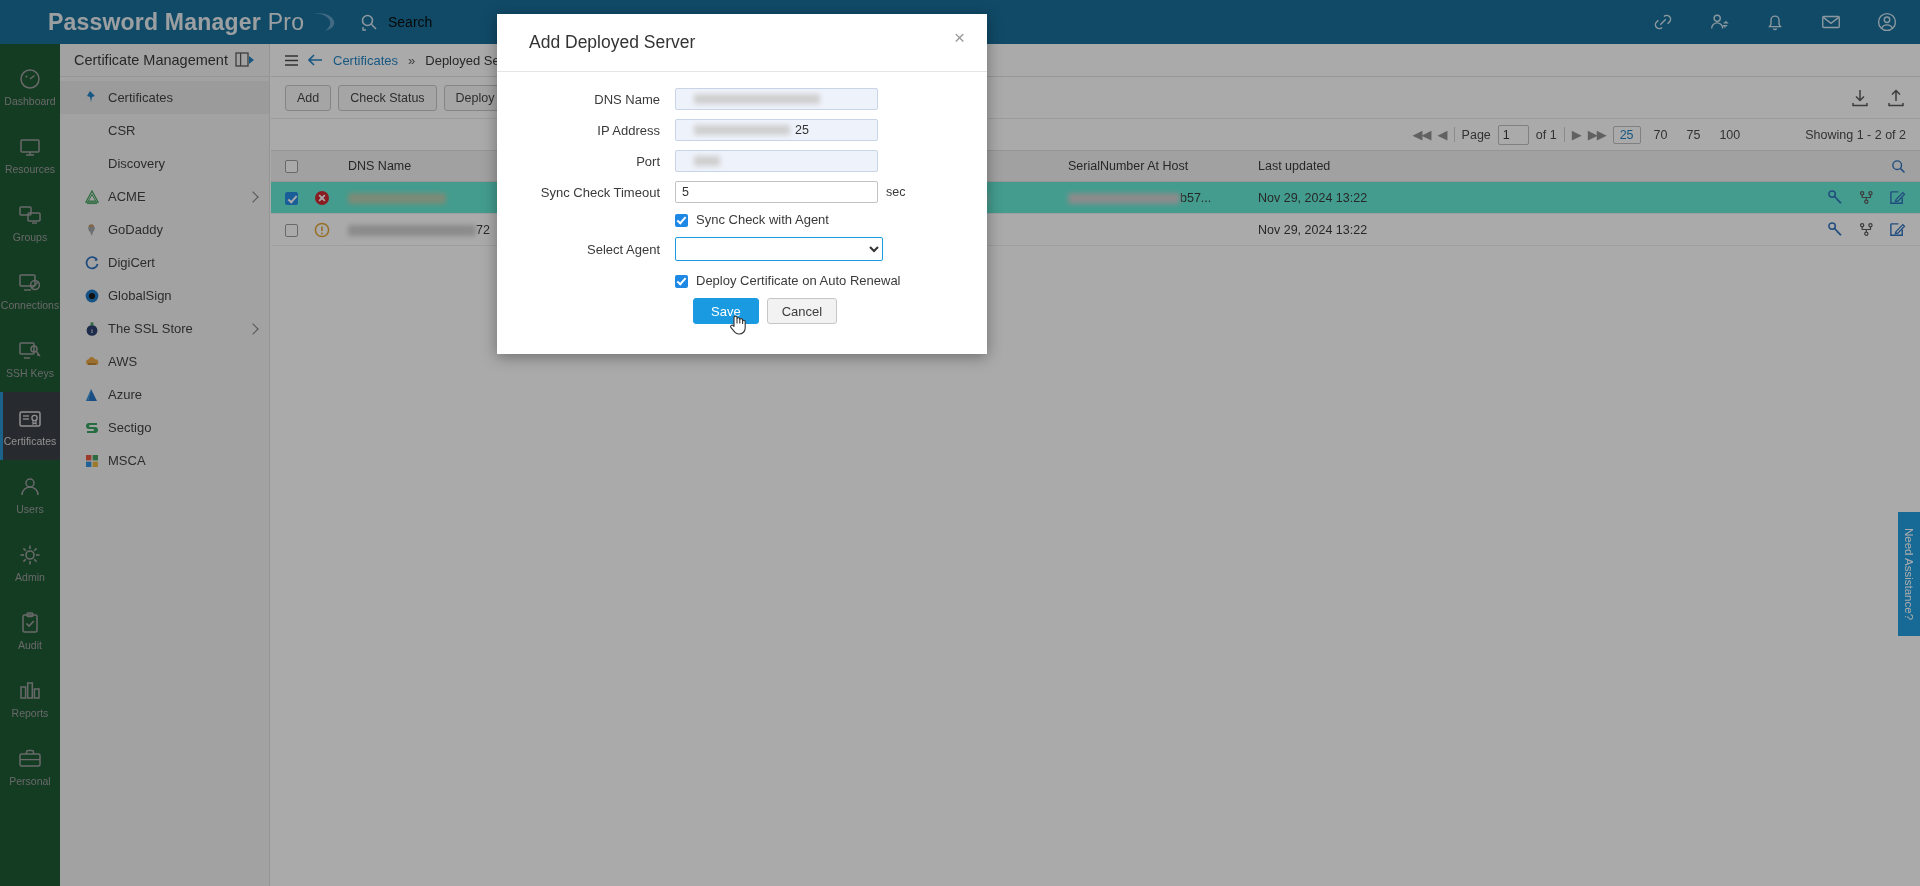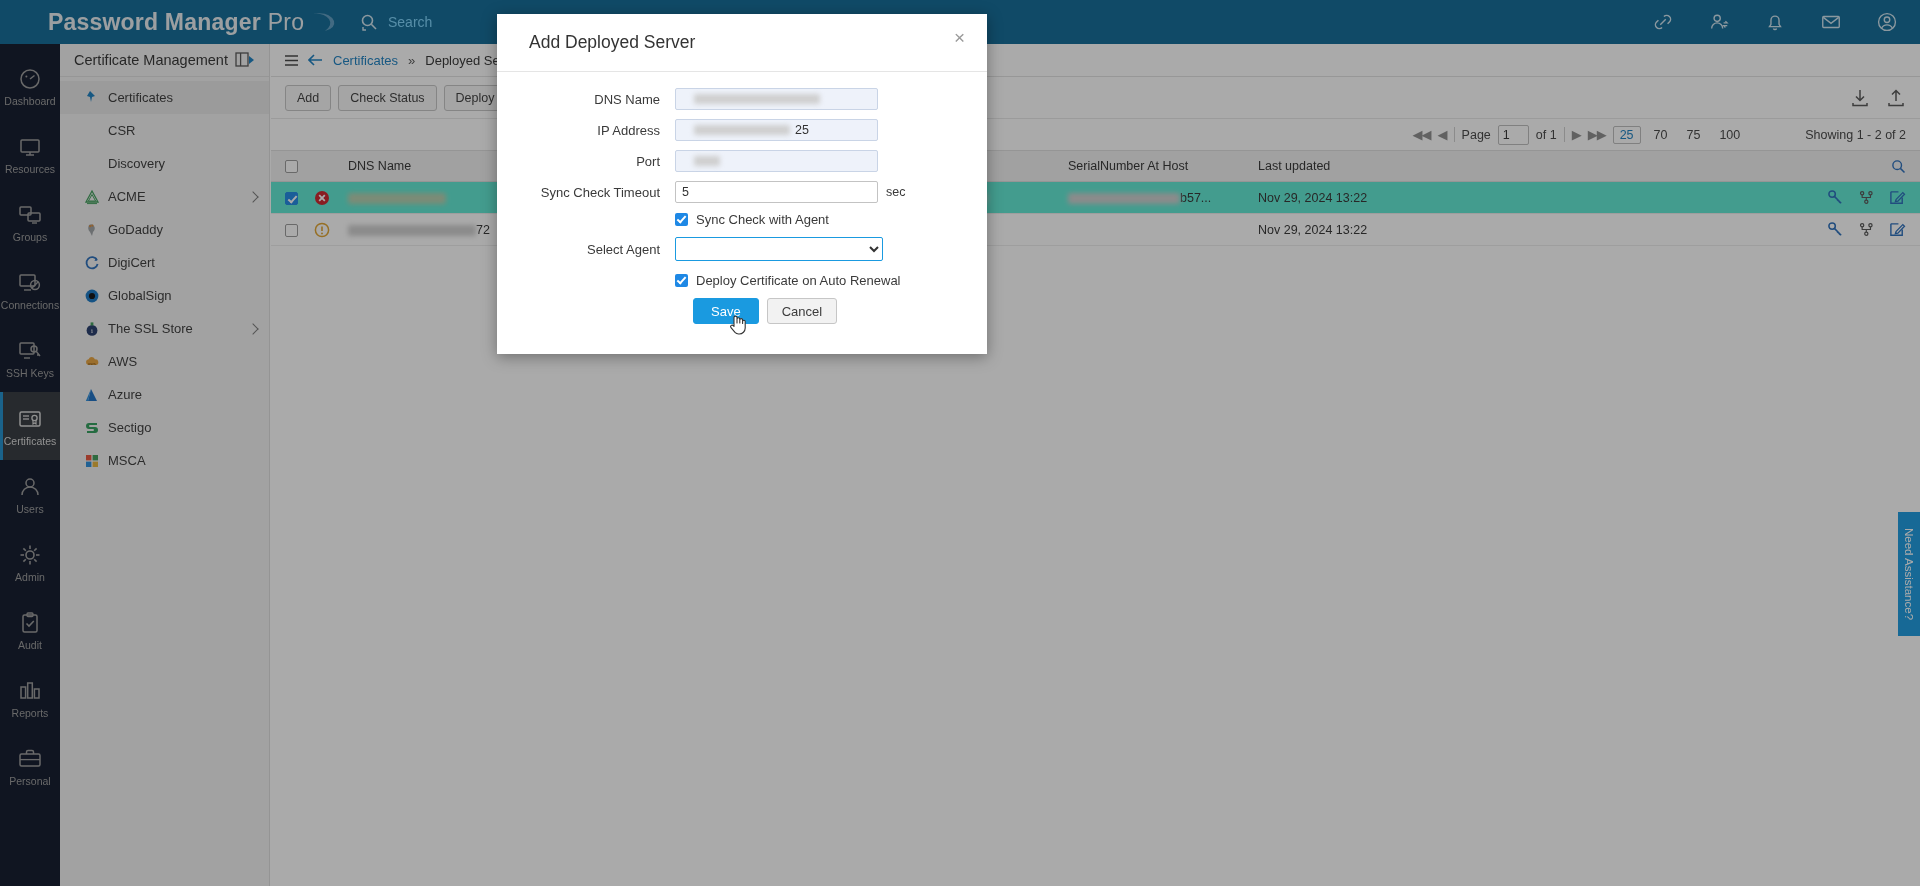--- a/index.html
+++ b/index.html
@@ -29,33 +29,33 @@
     display: flex; align-items: baseline; gap: 7px;
     white-space: nowrap;
   }
   .brand .b-strong { font-weight: 600; }
   .brand .b-pro { font-weight: 400; }
   .brand .swoosh {
     display: inline-block; width: 26px; height: 22px; position: relative; top: 3px;
   }
   .topbar-search {
     display: flex; align-items: center; gap: 10px;
-    color: #7dd3fc; font-size: 14px; margin-left: 10px;
+    color: #000000; font-size: 14px; margin-left: 10px;
   }
   .mag { width: 18px; height: 18px; display: block; }
   .topbar-right {
     margin-left: auto; display: flex; align-items: center; gap: 34px;
     padding-right: 22px;
   }
   .topbar-right .tb-ico { width: 22px; height: 22px; display: block; cursor: pointer; }
 
   
   .rail {
     position: absolute; top: 44px; left: 0; width: 60px; height: 842px;
-    background: #0f172a;
+    background: #14532d;
     padding-top: 8px;
     z-index: 4;
   }
   .rail-item {
     position: relative; height: 68px;
     display: flex; flex-direction: column; align-items: center; justify-content: center;
     gap: 3px; color: #9a9a9a; font-size: 10.5px; cursor: pointer; text-align: center;
   }
   .rail-item.active { background: #33383d; color: #d8d8d8; }
   .rail-item.active::before {
@@ -184,21 +184,21 @@
     width: 203px; height: 22px; border: 1px solid #c3c3c3; border-radius: 2px;
     font-size: 12.5px; padding: 0 6px; font-family: inherit; color: #333; background: #fff;
   }
   .finput.filled { background: #eef2fa; border-color: #c9d4e6; }
   .fsel {
     width: 208px; height: 24px; border: 1px solid #1a9ae0; border-radius: 2px;
     font-size: 12.5px; font-family: inherit; background: #fff; color: #333;
     padding: 0 4px;
   }
   .funit { font-size: 12.5px; color: #3a3a3a; }
-  .fcheckrow { display: flex; align-items: center; margin-bottom: 10px; }
+  .fcheckrow { display: flex; align-items: flex-end; margin-bottom: 10px; }
   .fcheckrow .spacer { width: 178px; }
   .fcheck-lbl { font-size: 13px; color: #3a3a3a; margin-left: 8px; }
   .mcb {
     width: 13px; height: 13px; border-radius: 2px; background: #1e88e5;
     display: inline-block; position: relative; cursor: pointer; flex: none;
   }
   .mcb::after {
     content: ""; position: absolute; left: 4px; top: 1px; width: 3px; height: 7px;
     border: solid #fff; border-width: 0 2px 2px 0; transform: rotate(42deg);
   }

